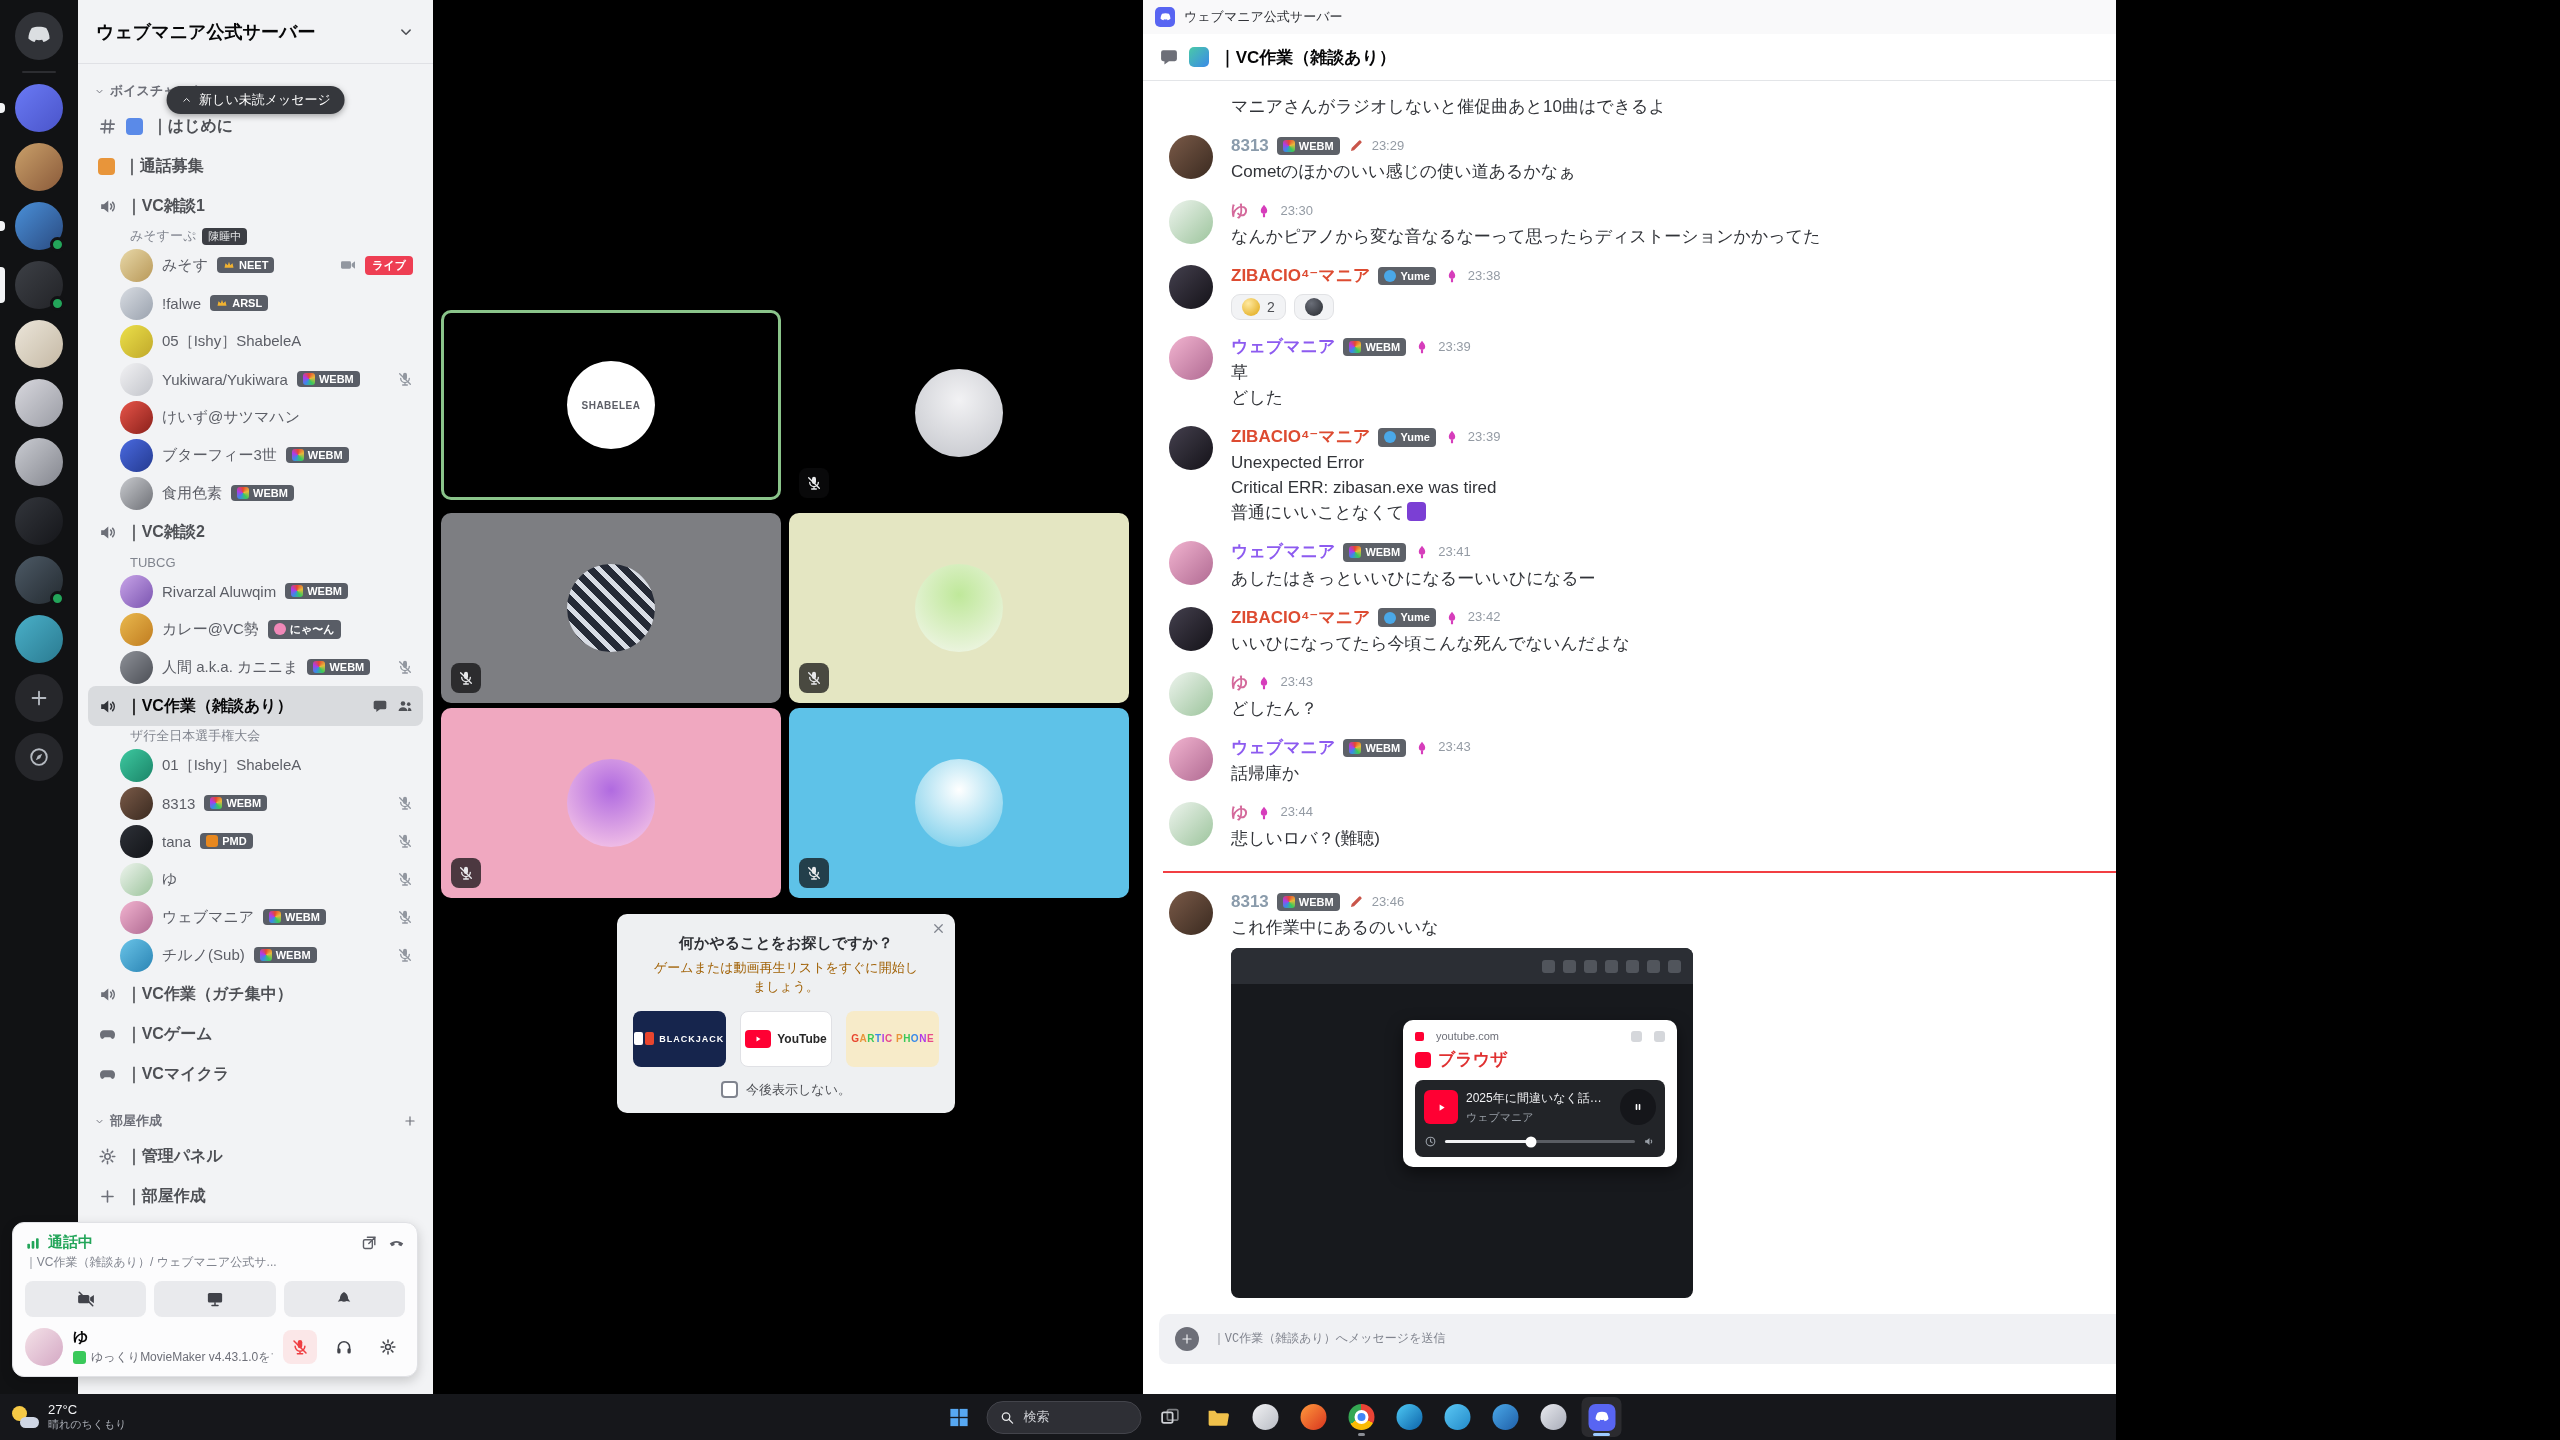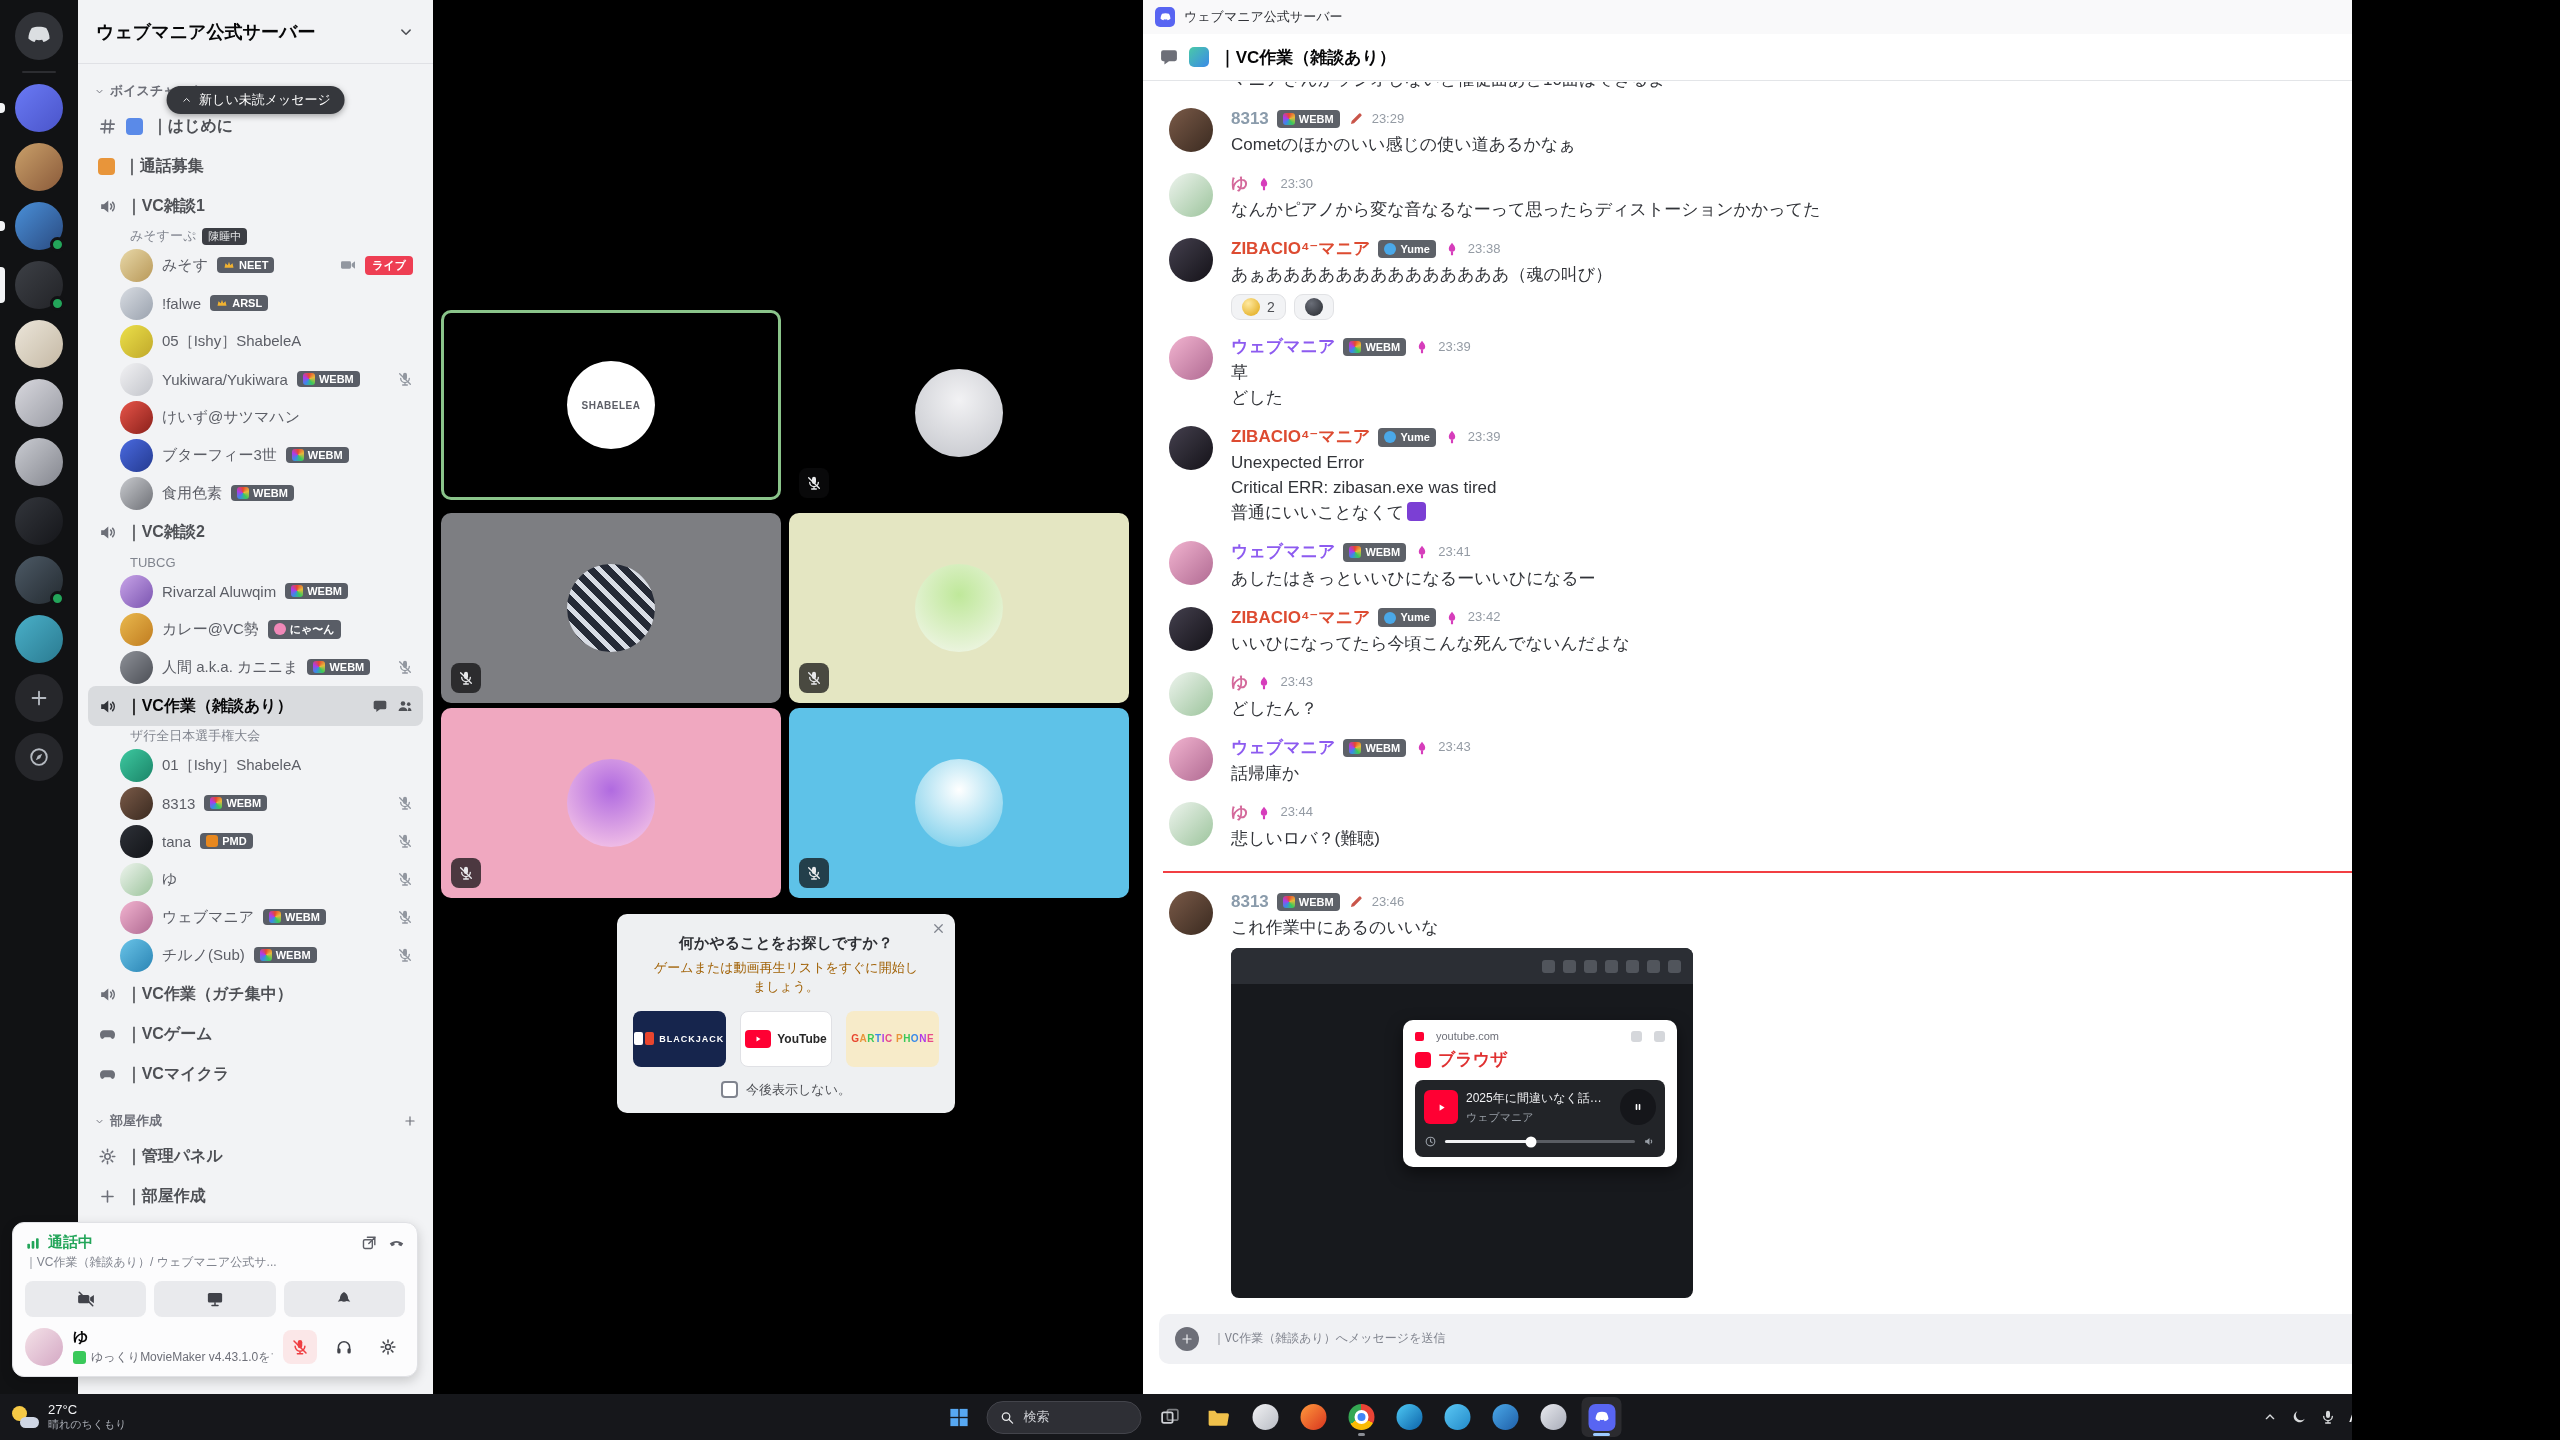--- a/index.html
+++ b/index.html
@@ -1,19 +1,19 @@
 <!DOCTYPE html>
 <html><head>
 <meta charset="utf-8">
 <style>
 *{box-sizing:border-box;margin:0;padding:0}
 html,body{width:2560px;height:1440px}
 body{font-family:"Liberation Sans","DejaVu Sans",sans-serif;background:#000;cursor:default}
 button{border:none;background:none;font-family:inherit;cursor:pointer}
-.screen{position:relative;width:2352px;height:1440px;overflow:hidden;background:#000}
+.screen{position:relative;width:2116px;height:1440px;overflow:hidden;background:#000}
 .ic{width:1em;height:1em;display:block;fill:currentColor}
 .ic .s{fill:none;stroke:currentColor;stroke-width:2;stroke-linecap:round;stroke-linejoin:round}
 .sp{flex:1}
 
 .rail{position:absolute;left:0;top:0;width:78px;height:1394px;background:#111214;display:flex;flex-direction:column;align-items:center;padding-top:12px;gap:11px;overflow:hidden}
 .rail-item{position:relative;width:78px;height:48px;display:flex;justify-content:center;flex:0 0 auto}
 .rail-av{width:48px;height:48px;border-radius:50%}
 .rail-av.logo{background:#313338;color:#dbdee1;display:flex;align-items:center;justify-content:center;font-size:28px}
 .rail-sep{width:34px;height:2px;background:#2c2d31;border-radius:1px;flex:0 0 auto}
 .rail-pill{position:absolute;left:0;top:50%;transform:translateY(-50%);width:5px;border-radius:0 4px 4px 0;background:#f2f3f5}
@@ -798,23 +798,20 @@
               <span>Yume</span>
             </span>
             <span class="mini candle">
               <svg class="ic" viewBox="0 0 24 24" aria-hidden="true">
                 <path d="M12 2.5c2.8 3.6 4.8 5.8 4.8 8.7a4.8 4.8 0 0 1-9.6 0c0-2.9 2-5.1 4.8-8.7z"></path>
                 <rect x="10.4" y="15.5" width="3.2" height="6" rx="1"></rect>
               </svg>
             </span>
             <span class="msg-time">23:38</span>
           </div>
-          <div class="msg-body">
-            <div class="msg-line">あぁああああああああああああああ（魂の叫び）</div>
-          </div>
           <div class="reactions">
             <span class="reaction">
               <span class="re-emoji trophy"></span>
               <span class="re-count">2</span>
             </span>
             <span class="reaction">
               <span class="re-emoji moon"></span>
             </span>
           </div>
         </div>

